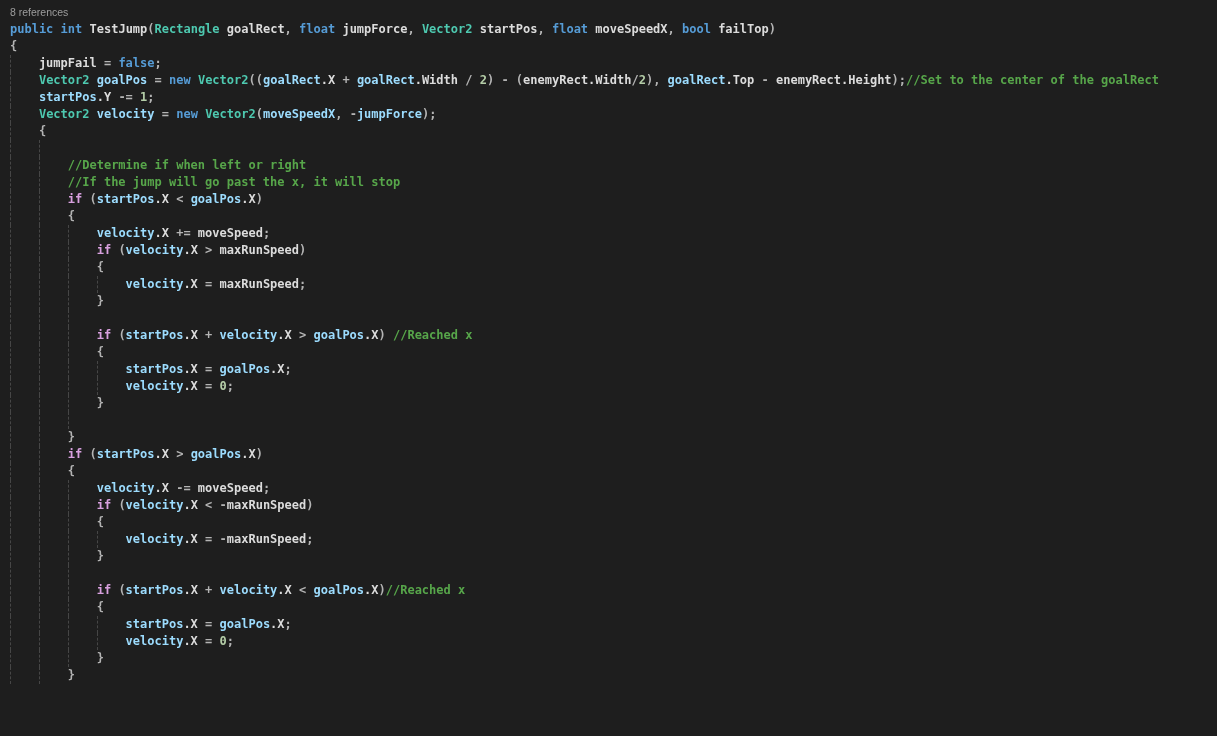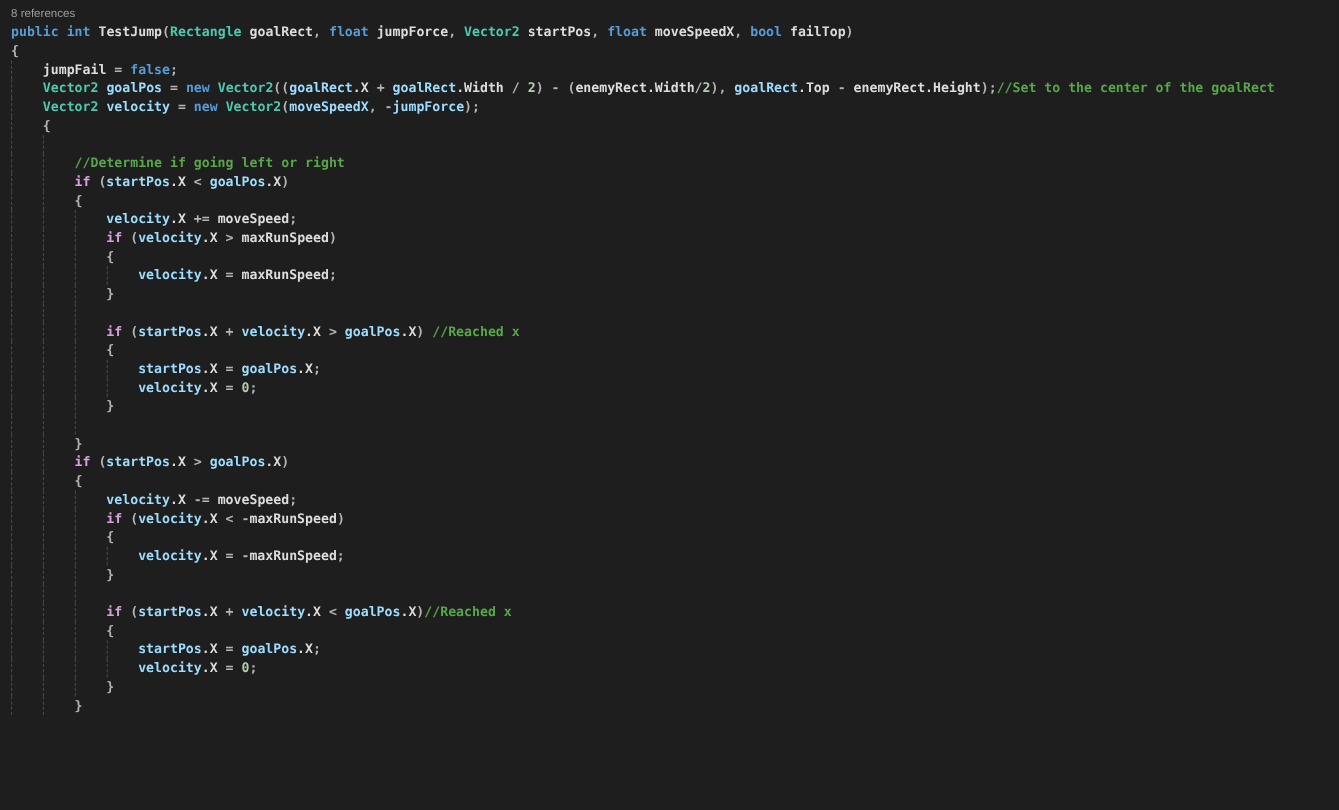--- a/index.html
+++ b/index.html
@@ -61,24 +61,26 @@
 
 <div id="editor">
   <div class="codelens">
     <span>8 references</span>
   </div>
   <div id="code-area">
       <div class="code-line"><span class="tk-k">public</span><span class="tk-p"> </span><span class="tk-k">int</span><span class="tk-p"> TestJump</span><span class="tk-o">(</span><span class="tk-t">Rectangle</span><span class="tk-p"> goalRect</span><span class="tk-o">, </span><span class="tk-k">float</span><span class="tk-p"> jumpForce</span><span class="tk-o">, </span><span class="tk-t">Vector2</span><span class="tk-p"> startPos</span><span class="tk-o">, </span><span class="tk-k">float</span><span class="tk-p"> moveSpeedX</span><span class="tk-o">, </span><span class="tk-k">bool</span><span class="tk-p"> failTop</span><span class="tk-o">)</span></div>
       <div class="code-line"><span class="tk-o">{</span></div>
       <div class="code-line"><span class="guide" style="left: calc(0ch + 10px);"></span><span class="tk-p">    jumpFail </span><span class="tk-o">= </span><span class="tk-k">false</span><span class="tk-o">;</span></div>
       <div class="code-line"><span class="guide" style="left: calc(0ch + 10px);"></span><span class="tk-p">    </span><span class="tk-t">Vector2</span><span class="tk-p"> </span><span class="tk-v">goalPos</span><span class="tk-o"> = </span><span class="tk-k">new</span><span class="tk-p"> </span><span class="tk-t">Vector2</span><span class="tk-o">((</span><span class="tk-v">goalRect</span><span class="tk-p">.X</span><span class="tk-o"> + </span><span class="tk-v">goalRect</span><span class="tk-p">.Width</span><span class="tk-o"> / </span><span class="tk-n">2</span><span class="tk-o">) - (</span><span class="tk-p">enemyRect.Width</span><span class="tk-o">/</span><span class="tk-n">2</span><span class="tk-o">), </span><span class="tk-v">goalRect</span><span class="tk-p">.Top</span><span class="tk-o"> - </span><span class="tk-p">enemyRect.Height</span><span class="tk-o">);</span><span class="tk-m">//Set to the center of the goalRect</span></div>
+      <div class="code-line"><span class="guide" style="left: calc(0ch + 10px);"></span><span class="tk-p">    </span><span class="tk-v">startPos</span><span class="tk-p">.Y</span><span class="tk-o"> -= </span><span class="tk-n">1</span><span class="tk-o">;</span></div>
       <div class="code-line"><span class="guide" style="left: calc(0ch + 10px);"></span><span class="tk-p">    </span><span class="tk-t">Vector2</span><span class="tk-p"> </span><span class="tk-v">velocity</span><span class="tk-o"> = </span><span class="tk-k">new</span><span class="tk-p"> </span><span class="tk-t">Vector2</span><span class="tk-o">(</span><span class="tk-v">moveSpeedX</span><span class="tk-o">, -</span><span class="tk-v">jumpForce</span><span class="tk-o">);</span></div>
       <div class="code-line"><span class="guide" style="left: calc(0ch + 10px);"></span><span class="tk-p">    </span><span class="tk-o">{</span></div>
       <div class="code-line"><span class="guide" style="left: calc(0ch + 10px);"></span><span class="guide" style="left: calc(4ch + 10px);"></span></div>
-      <div class="code-line"><span class="guide" style="left: calc(0ch + 10px);"></span><span class="guide" style="left: calc(4ch + 10px);"></span><span class="tk-p">        </span><span class="tk-m">//Determine if going left or right</span></div>
+      <div class="code-line"><span class="guide" style="left: calc(0ch + 10px);"></span><span class="guide" style="left: calc(4ch + 10px);"></span><span class="tk-p">        </span><span class="tk-m">//Determine if when left or right</span></div>
+      <div class="code-line"><span class="guide" style="left: calc(0ch + 10px);"></span><span class="guide" style="left: calc(4ch + 10px);"></span><span class="tk-p">        </span><span class="tk-m">//If the jump will go past the x, it will stop</span></div>
       <div class="code-line"><span class="guide" style="left: calc(0ch + 10px);"></span><span class="guide" style="left: calc(4ch + 10px);"></span><span class="tk-p">        </span><span class="tk-c">if</span><span class="tk-o"> (</span><span class="tk-v">startPos</span><span class="tk-p">.X</span><span class="tk-o"> &lt; </span><span class="tk-v">goalPos</span><span class="tk-p">.X</span><span class="tk-o">)</span></div>
       <div class="code-line"><span class="guide" style="left: calc(0ch + 10px);"></span><span class="guide" style="left: calc(4ch + 10px);"></span><span class="tk-p">        </span><span class="tk-o">{</span></div>
       <div class="code-line"><span class="guide" style="left: calc(0ch + 10px);"></span><span class="guide" style="left: calc(4ch + 10px);"></span><span class="guide" style="left: calc(8ch + 10px);"></span><span class="tk-p">            </span><span class="tk-v">velocity</span><span class="tk-p">.X</span><span class="tk-o"> += </span><span class="tk-p">moveSpeed</span><span class="tk-o">;</span></div>
       <div class="code-line"><span class="guide" style="left: calc(0ch + 10px);"></span><span class="guide" style="left: calc(4ch + 10px);"></span><span class="guide" style="left: calc(8ch + 10px);"></span><span class="tk-p">            </span><span class="tk-c">if</span><span class="tk-o"> (</span><span class="tk-v">velocity</span><span class="tk-p">.X</span><span class="tk-o"> &gt; </span><span class="tk-p">maxRunSpeed</span><span class="tk-o">)</span></div>
       <div class="code-line"><span class="guide" style="left: calc(0ch + 10px);"></span><span class="guide" style="left: calc(4ch + 10px);"></span><span class="guide" style="left: calc(8ch + 10px);"></span><span class="tk-p">            </span><span class="tk-o">{</span></div>
       <div class="code-line"><span class="guide" style="left: calc(0ch + 10px);"></span><span class="guide" style="left: calc(4ch + 10px);"></span><span class="guide" style="left: calc(8ch + 10px);"></span><span class="guide" style="left: calc(12ch + 10px);"></span><span class="tk-p">                </span><span class="tk-v">velocity</span><span class="tk-p">.X</span><span class="tk-o"> = </span><span class="tk-p">maxRunSpeed</span><span class="tk-o">;</span></div>
       <div class="code-line"><span class="guide" style="left: calc(0ch + 10px);"></span><span class="guide" style="left: calc(4ch + 10px);"></span><span class="guide" style="left: calc(8ch + 10px);"></span><span class="tk-p">            </span><span class="tk-o">}</span></div>
       <div class="code-line"><span class="guide" style="left: calc(0ch + 10px);"></span><span class="guide" style="left: calc(4ch + 10px);"></span><span class="guide" style="left: calc(8ch + 10px);"></span></div>
       <div class="code-line"><span class="guide" style="left: calc(0ch + 10px);"></span><span class="guide" style="left: calc(4ch + 10px);"></span><span class="guide" style="left: calc(8ch + 10px);"></span><span class="tk-p">            </span><span class="tk-c">if</span><span class="tk-o"> (</span><span class="tk-v">startPos</span><span class="tk-p">.X</span><span class="tk-o"> + </span><span class="tk-v">velocity</span><span class="tk-p">.X</span><span class="tk-o"> &gt; </span><span class="tk-v">goalPos</span><span class="tk-p">.X</span><span class="tk-o">) </span><span class="tk-m">//Reached x</span></div>
       <div class="code-line"><span class="guide" style="left: calc(0ch + 10px);"></span><span class="guide" style="left: calc(4ch + 10px);"></span><span class="guide" style="left: calc(8ch + 10px);"></span><span class="tk-p">            </span><span class="tk-o">{</span></div>

